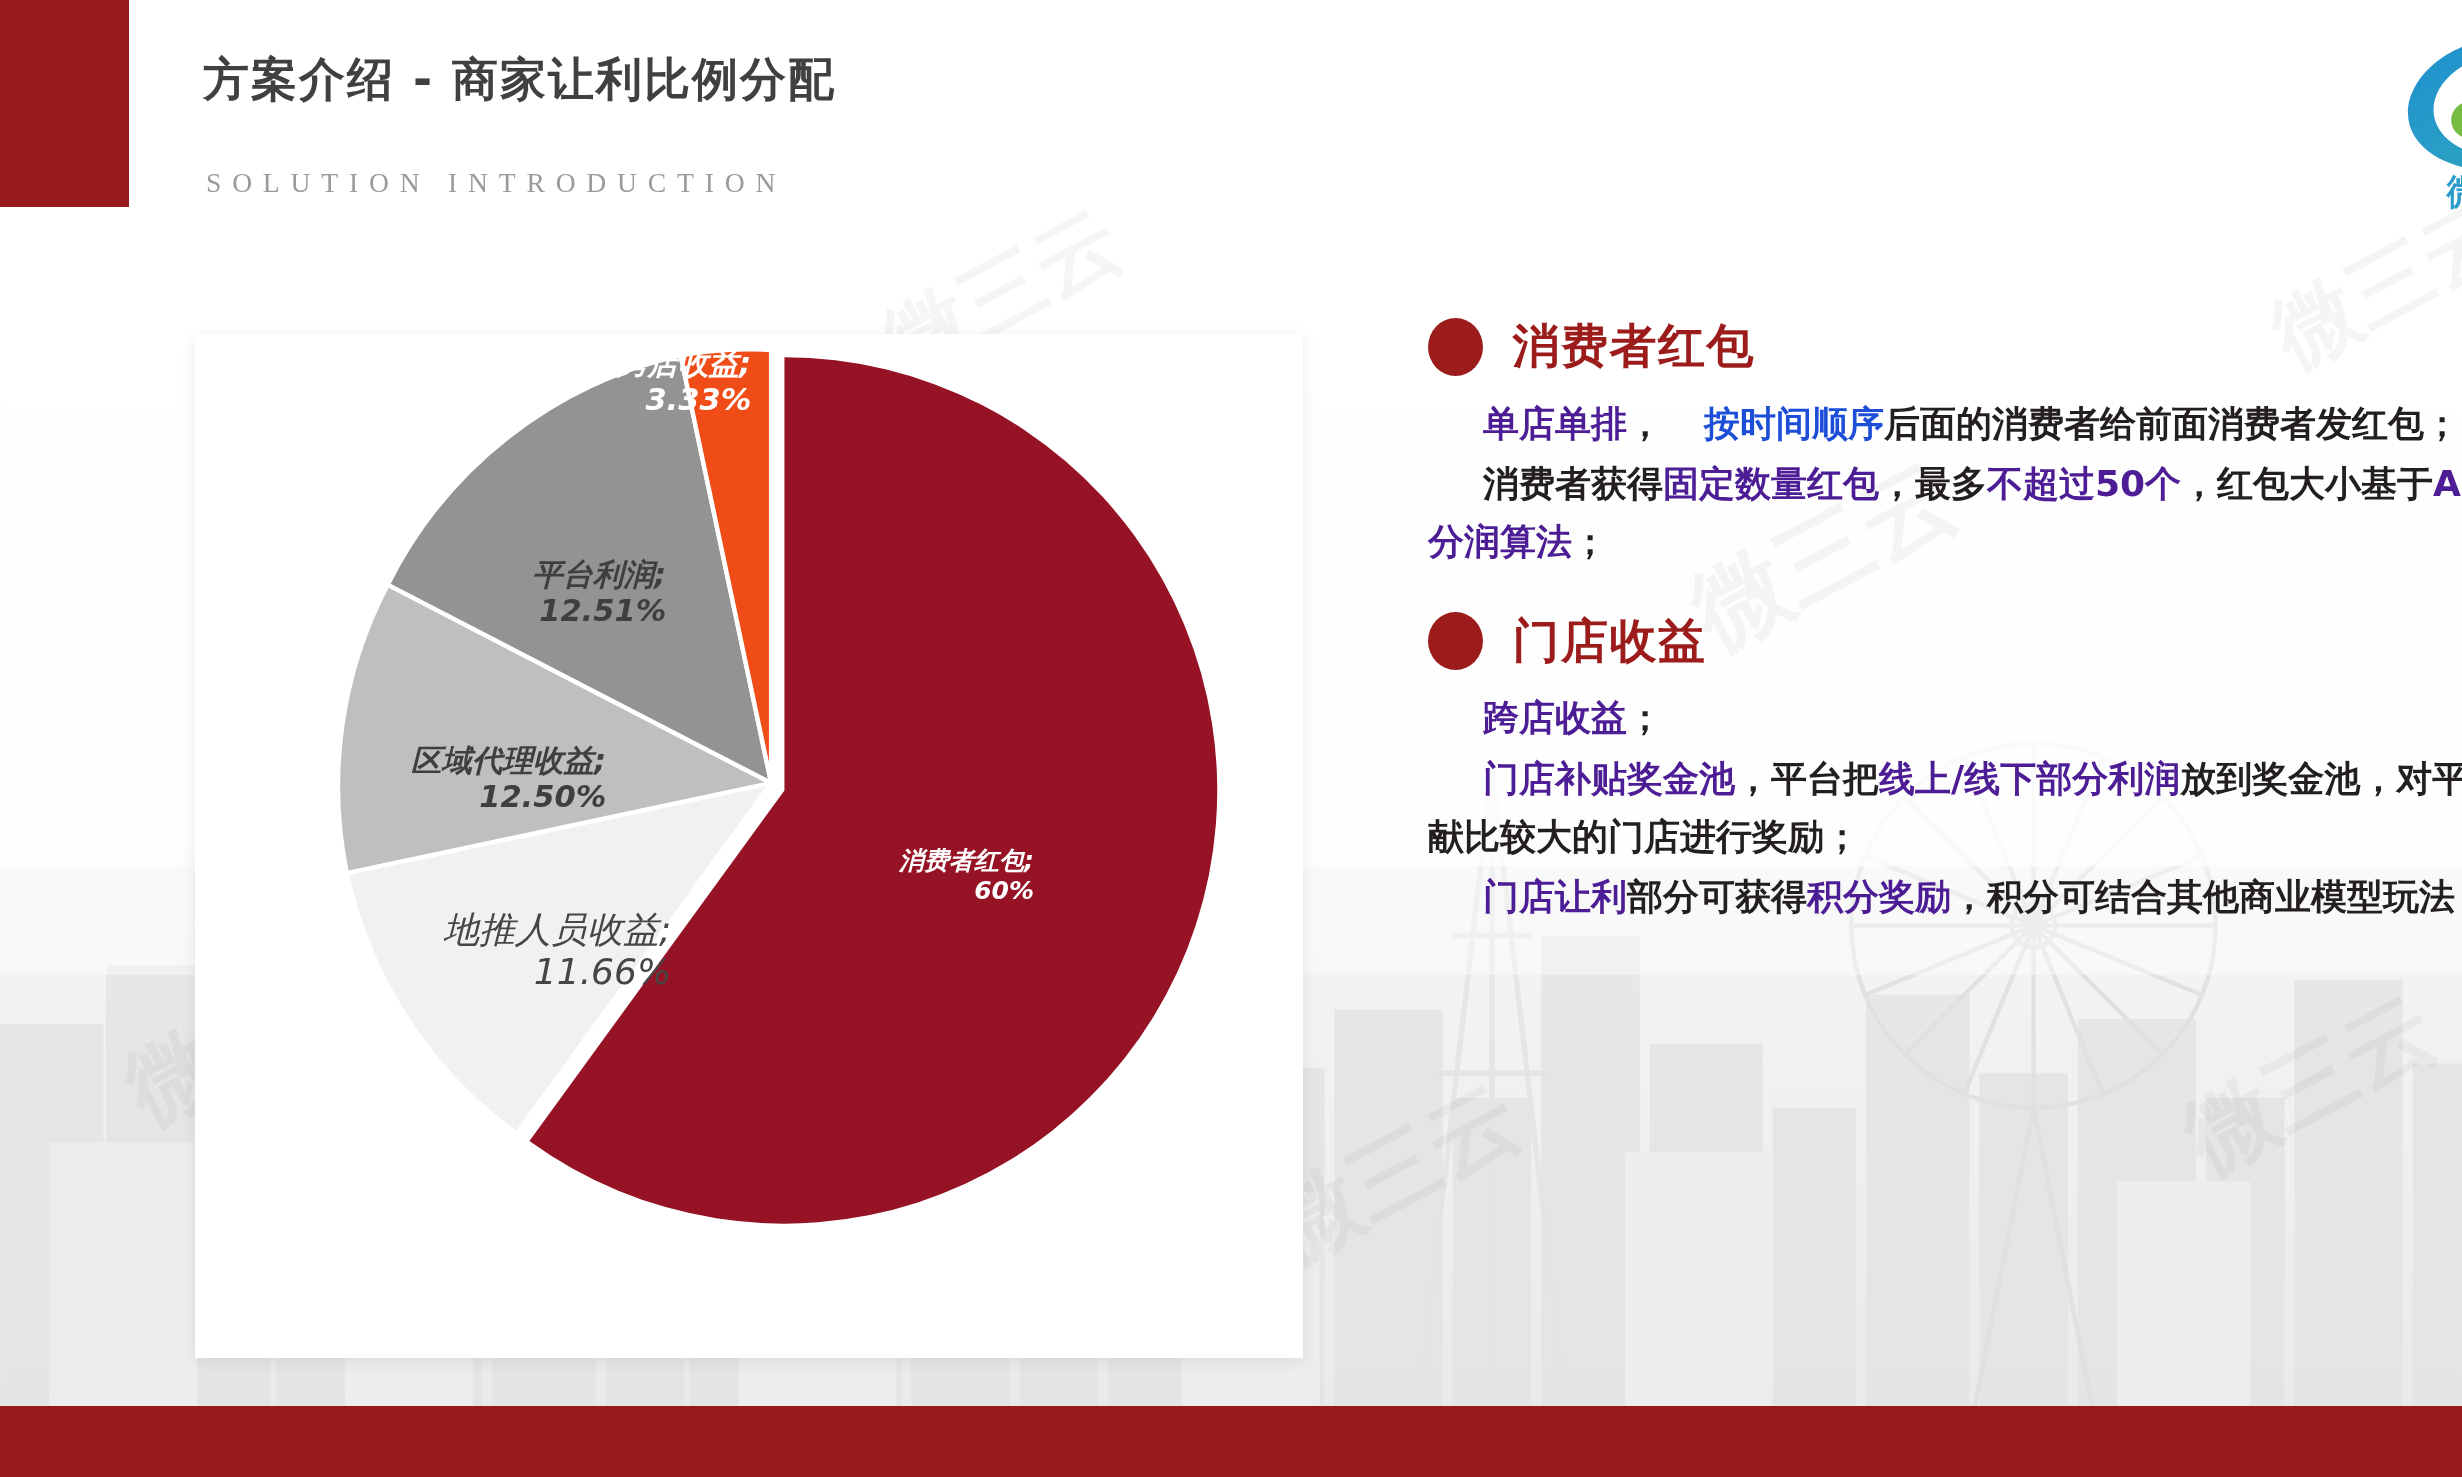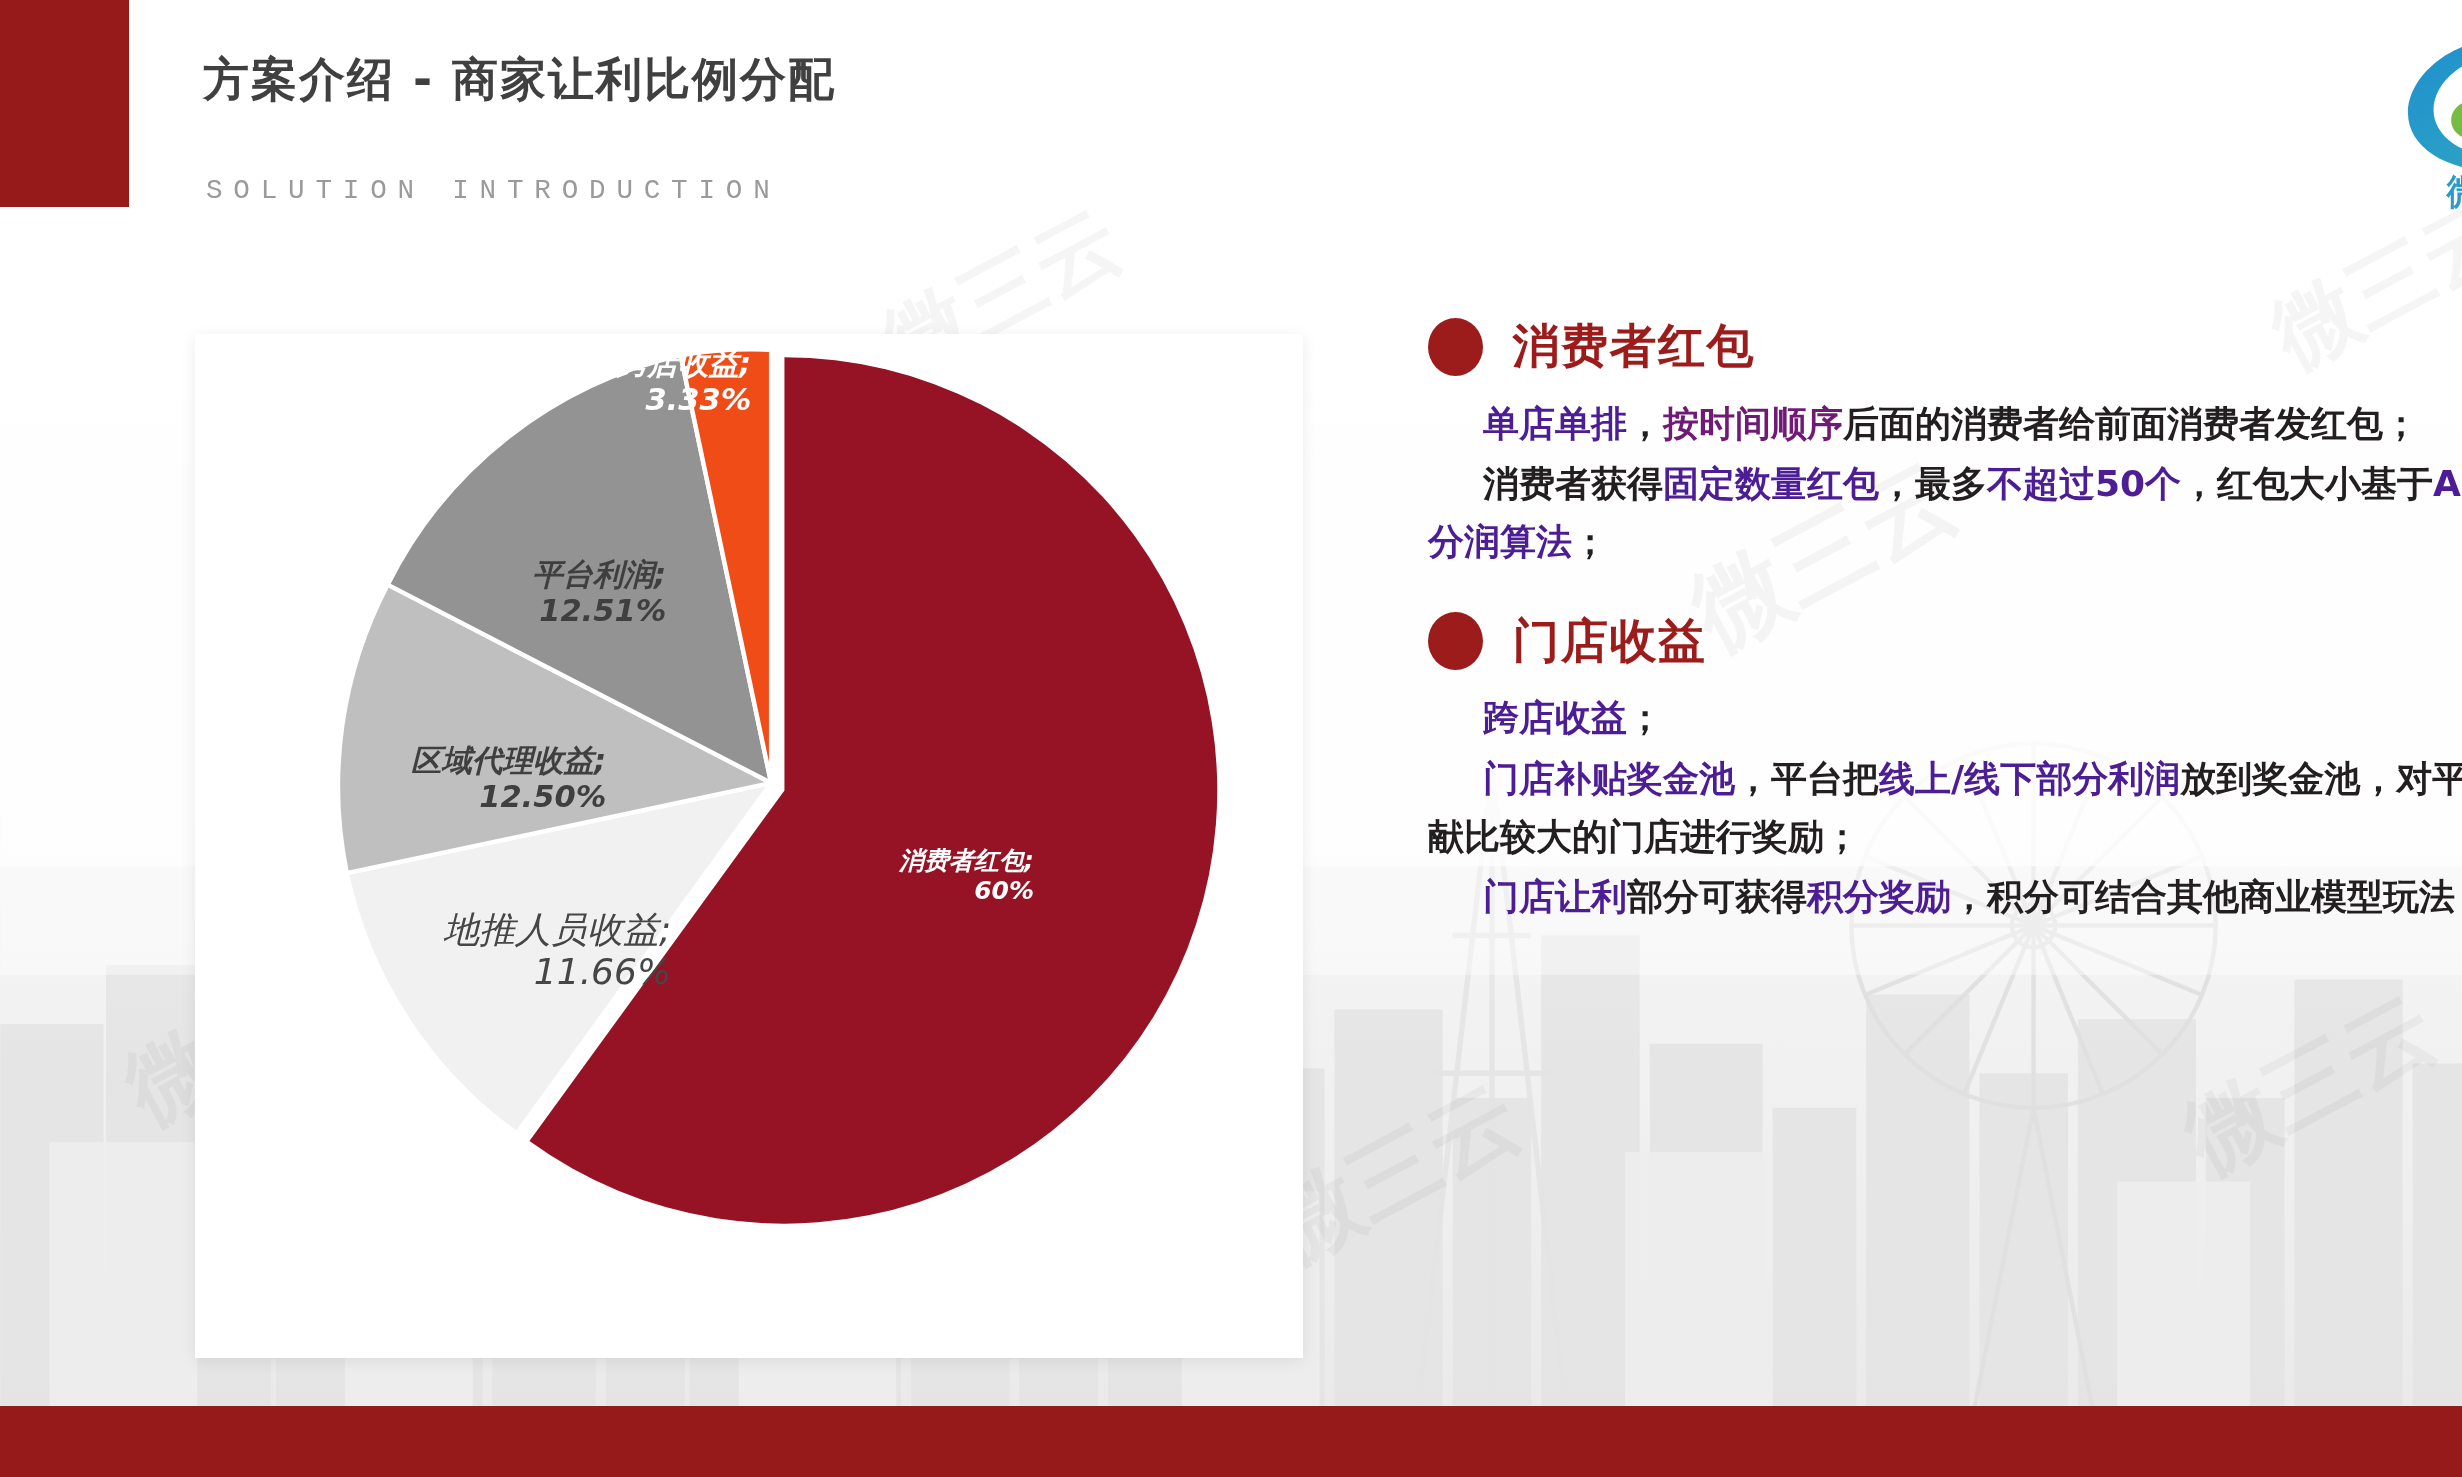--- a/index.html
+++ b/index.html
@@ -22,21 +22,21 @@
   }
   #page-title {
     position:absolute; left:203px; top:49px; z-index:6;
     font-size:46px; font-weight:bold; color:#404040;
     letter-spacing:2px; white-space:nowrap;
     font-family:"DejaVu Sans","Liberation Sans",sans-serif;
   }
   #page-subtitle {
     position:absolute; left:206px; top:167px; z-index:6;
     font-size:27.6px; color:#9a9a9a; letter-spacing:10.8px;
-    font-family:Liberation Mono, monospace; font-weight:300;margin-top:8px;
+    font-family:Liberation Serif, serif; font-weight:300;
   }
 
   
   #logo-wrap { position:absolute; left:2403px; top:29.5px; width:207px; height:197px; z-index:7; }
   #logo-text {
     position:absolute; left:0; top:138px; width:207px; text-align:center;
     font-size:36px; font-weight:bold; letter-spacing:3.9px;
     color:#2a9ccc;
     font-family:"DejaVu Sans","Liberation Sans",sans-serif;
   }
@@ -71,21 +71,21 @@
     letter-spacing:1.5px;
     text-align:center;
   }
   .sec-body {
     font-size:36px; line-height:1.62; color:#231f20;
     font-family:"DejaVu Sans","Liberation Sans",sans-serif;
     font-weight:bold; text-indent:0;
   }
   .sec-body p { margin:0 0 2px 0; text-indent:55px; }
   .hl { color:#4c1d95; }
-  .hl2 { color:#701a75; }
+  .hl2 { color:#1d4ed8;margin-left:41px; }
   #sec2 { margin-top:38px; }
 
   
   #bottom-bar {
     position:absolute; left:0; top:1406px; width:2626px; height:71px;
     background:#961A1A; z-index:8;
   }
   
   .wm { position:absolute; color:rgba(120,120,120,.07); font-weight:bold;
         font-family:"DejaVu Sans",sans-serif; z-index:3; pointer-events:none;

